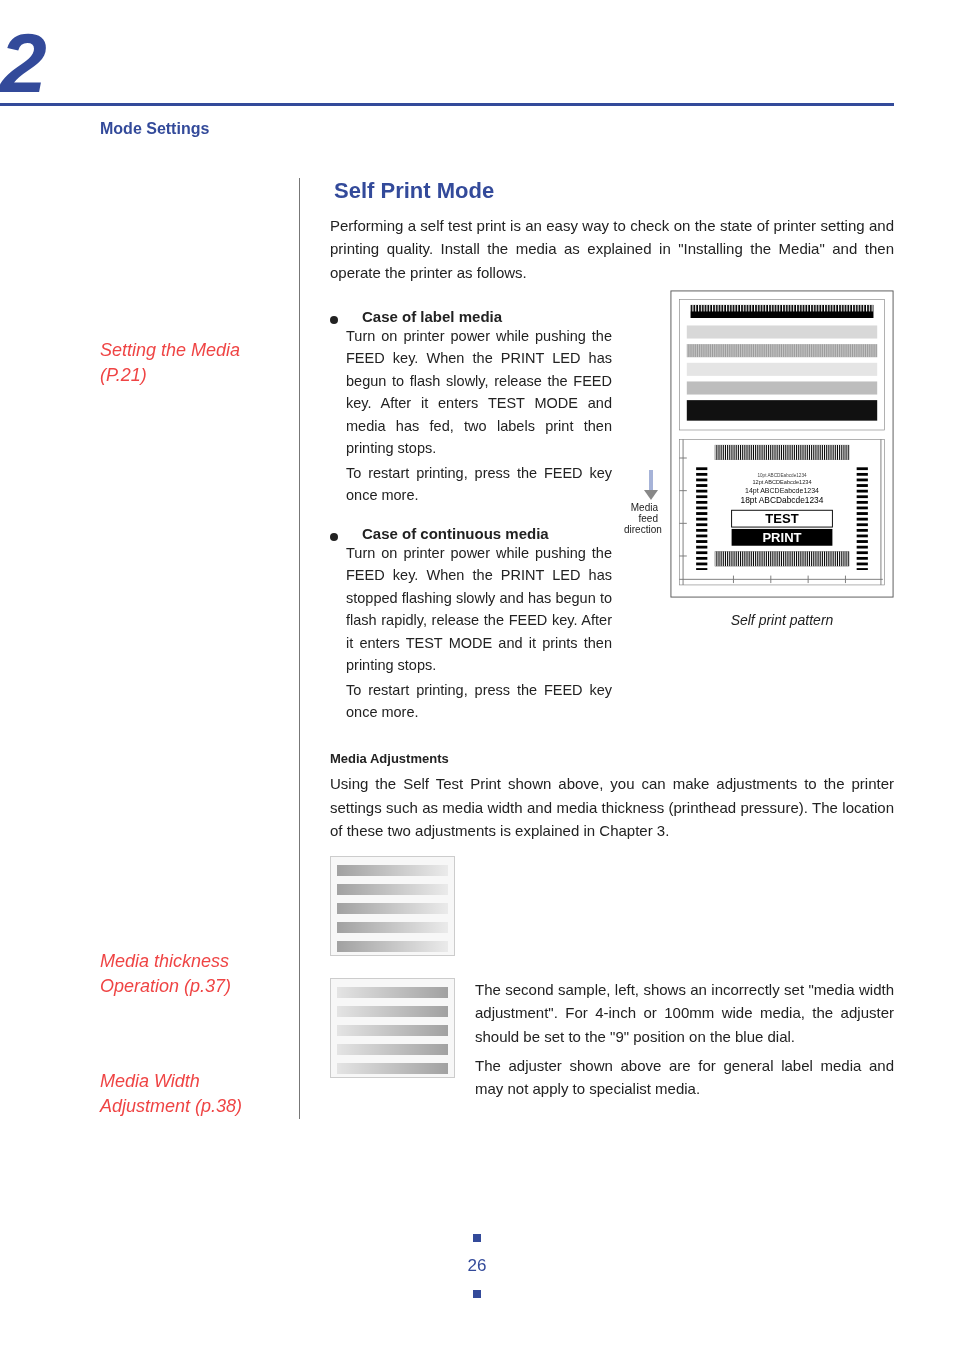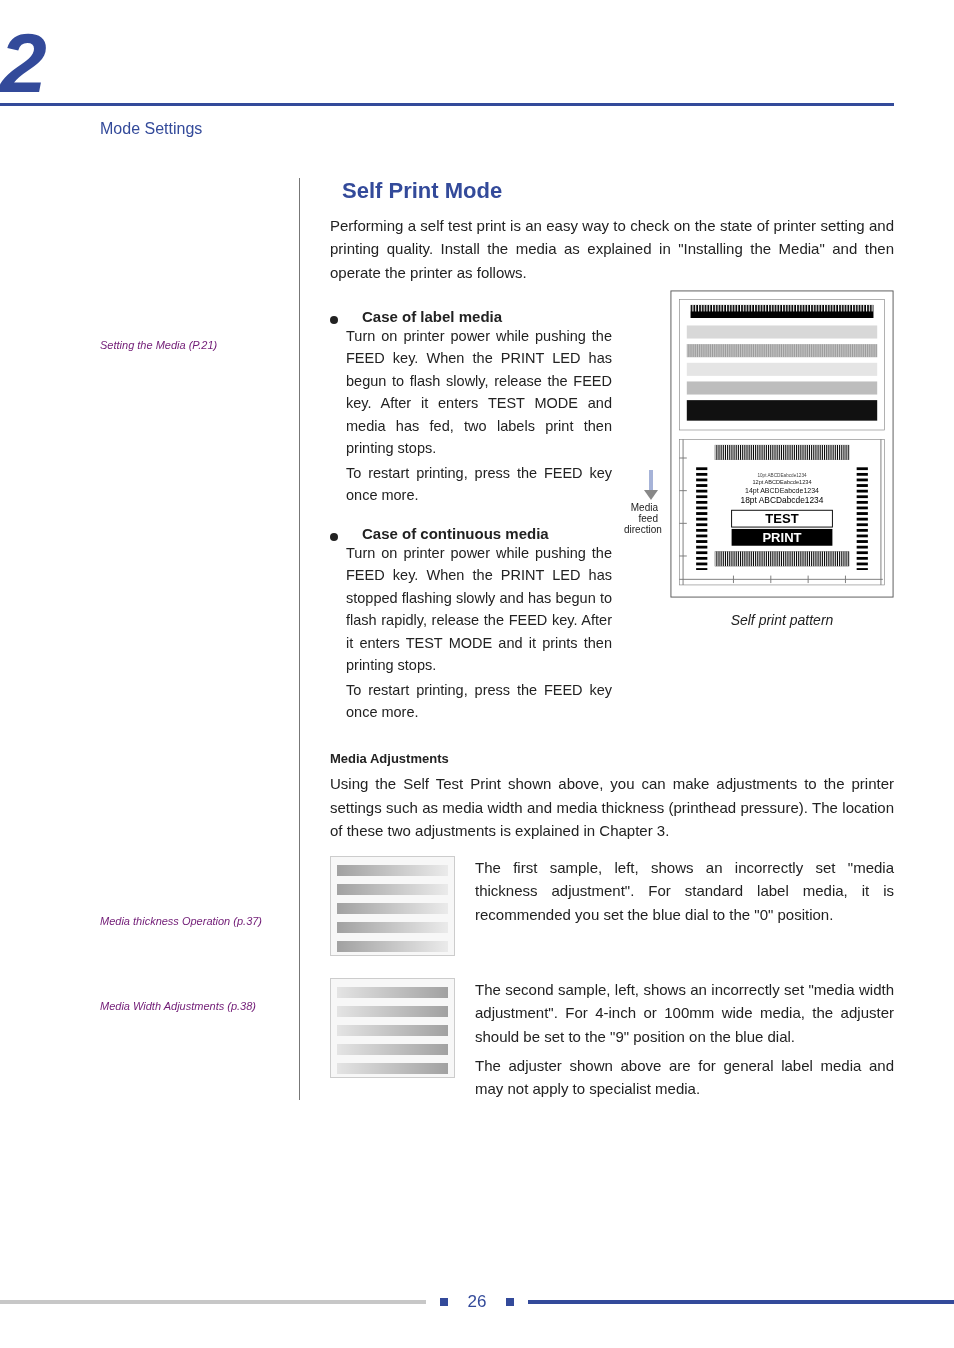--- a/index.html
+++ b/index.html
@@ -36,21 +36,21 @@
     font-size: 40px;
     font-weight: 600;
     color: #222;
     letter-spacing: -1px;
   }
   .top-rule {
     border-top: 3px solid var(--accent);
     margin-top: 6px;
   }
   .subhead {
-    font-weight: 400;
+    font-weight: 700;
     color: var(--accent);
     font-size: 16px;
     margin-top: 14px;
     margin-left: 100px;
   }
   .columns {
     display: flex;
     margin-top: 40px;
   }
   .margin-col {
@@ -59,29 +59,29 @@
     padding-right: 18px;
     border-right: 1px solid #777;
     position: relative;
   }
   .content-col {
     flex: 1;
     padding-left: 30px;
   }
   .margin-note {
     font-style: italic;
-    font-size: 11px;
+    font-size: 18px;
     line-height: 1.4;
-    color: #701a75;
+    color: #ef4444;
   }
   .h2 {
     font-size: 22px;
     font-weight: 700;
     color: var(--accent);
-    margin: 0 0 10px 12px;
+    margin: 0 0 10px 4px;
   }
   .intro-para {
     font-size: 15px;
     line-height: 1.55;
     text-align: justify;
   }
   .bullet-head {
     display: flex;
     align-items: baseline;
     gap: 24px;
@@ -151,20 +151,21 @@
     margin-top: 10px;
   }
   .page-num-wrap {
     position: absolute;
     bottom: 36px;
     left: 0; right: 0;
     display: flex;
     align-items: center;
     justify-content: center;
     gap: 14px;
+    flex-direction: column;
   }
   .pn-bar {
     height: 4px; flex: 1;
     background: #c7c7c7;
   }
   .pn-bar.right { background: var(--accent); }
   .pn-dot {
     width: 8px; height: 8px;
     background: var(--accent);
   }
@@ -192,21 +193,21 @@
   <div class="chapter-row">
     <div class="chapter-num">2</div>
   </div>
   <div class="top-rule"></div>
   <div class="subhead">Mode Settings</div>
 
   <div class="columns">
     <div class="margin-col">
       <div class="margin-note" style="margin-top:160px">Setting the Media (P.21)</div>
       <div class="margin-note" style="margin-top:560px">Media thickness Operation (p.37)</div>
-      <div class="margin-note" style="margin-top:70px">Media Width Adjustments (p.38)</div>
+      <div class="margin-note" style="margin-top:70px">Media Width Adjustment (p.38)</div>
     </div>
 
     <div class="content-col">
 
       <div class="h2">Self Print Mode</div>
       <div class="intro-para">Performing a self test print is an easy way to check on the state of printer setting and printing quality.  Install the media as explained in "Installing the Media" and then operate the printer as follows.</div>
 
       <div class="two-col" style="margin-top:6px">
         <div class="text-subcol">
           <div class="bullet-head">
@@ -308,21 +309,20 @@
       <div class="intro-para" style="margin-top:6px">Using the Self Test Print shown above, you can make adjustments to the printer settings such as media width and media thickness (printhead pressure). The location of these two adjustments is explained in Chapter 3.</div>
 
       <div class="sample-row">
         <div class="sample-img">
           <div class="fade-line"></div>
             <div class="fade-line"></div>
             <div class="fade-line"></div>
             <div class="fade-line"></div>
             <div class="fade-line"></div>
         </div>
-        <div class="sample-text">The first sample, left, shows an incorrectly set "media thickness adjustment".  For standard label media, it is recommended you set the blue dial to the "0" position.</div>
       </div>
 
       <div class="sample-row" style="margin-top:22px">
         <div class="sample-img alt">
           <div class="fade-line"></div>
             <div class="fade-line"></div>
             <div class="fade-line"></div>
             <div class="fade-line"></div>
             <div class="fade-line"></div>
         </div>

